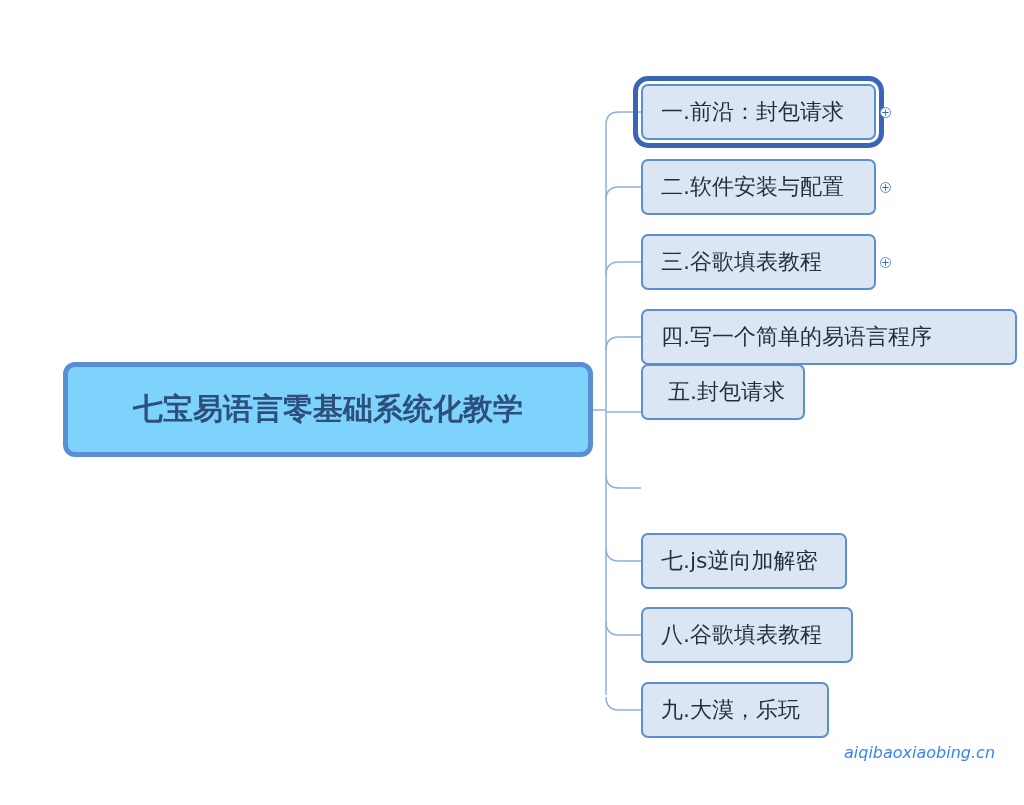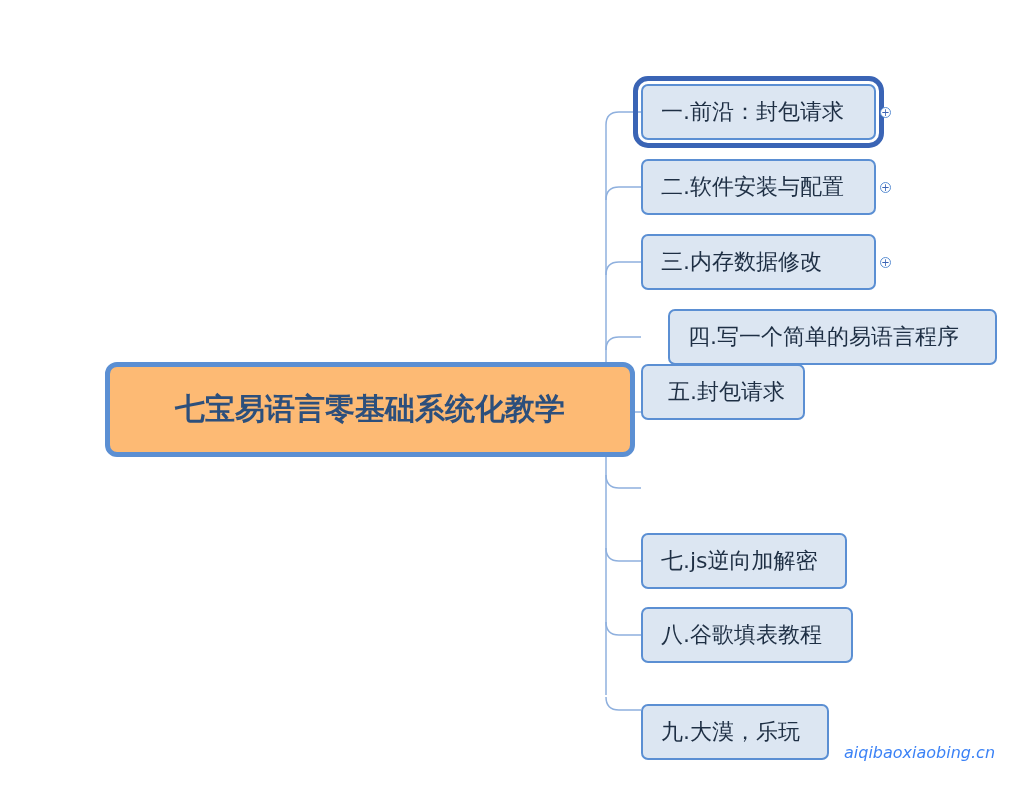--- a/index.html
+++ b/index.html
@@ -1,22 +1,22 @@
 <!DOCTYPE html>
 <html><head>
 <meta charset="utf-8">
 <style>
   html, body { margin:0; padding:0; }
   body { width:1024px; height:805px; background:#ffffff; position:relative; overflow:hidden;
          font-family:"DejaVu Sans", "Liberation Sans", sans-serif; }
   .canvas { position:absolute; left:0; top:0; width:1024px; height:805px; }
   svg.links { position:absolute; left:0; top:0; }
   .root { position:absolute; left:63px; top:362px; width:530px; height:95px;
-          background:#fdba74; border:5px solid #5b8fd3; border-radius:12px; box-sizing:border-box;
-          display:flex; align-items:center; justify-content:center;margin-left:42px; }
+          background:#7dd3fc; border:5px solid #5b8fd3; border-radius:12px; box-sizing:border-box;
+          display:flex; align-items:center; justify-content:center; }
   .root span { font-size:30px; font-weight:bold; color:#2c4f7c; letter-spacing:0px; }
   .node { position:absolute; left:641px; height:56px; background:#dce6f2; border:2.5px solid #5b8fd3;
           border-radius:7px; box-sizing:border-box; display:flex; align-items:center; padding:0 18px;
           cursor:pointer; }
   .node span { font-size:22px; color:#1e2f44; white-space:nowrap; }
   .node.selected { outline:5px solid #3a64b5; outline-offset:3px; }
   .expand { position:absolute; width:11px; height:11px; border:1px solid #5b8fd3; border-radius:50%;
             background:#fff; box-sizing:border-box; display:flex; align-items:center; justify-content:center;
             font-size:10px; line-height:9px; color:#3a64b5; cursor:pointer; }
   .watermark { position:absolute; left:844px; top:743px; font-size:16px; font-style:italic; color:#3b82f6; }
@@ -49,39 +49,39 @@
     <span>一.前沿：封包请求</span>
   </div>
   <div class="expand" style="left:880px;top:107px;">+</div>
 
   <div class="node" style="top:159px;width:235px;">
     <span>二.软件安装与配置</span>
   </div>
   <div class="expand" style="left:880px;top:182px;">+</div>
 
   <div class="node" style="top:234px;width:235px;">
-    <span>三.内存数据修改</span>
+    <span>三.谷歌填表教程</span>
   </div>
   <div class="expand" style="left:880px;top:257px;">+</div>
 
-  <div class="node" style="top:309px;width:329px;margin-left:27px;">
+  <div class="node" style="top:309px;width:376px;">
     <span>四.写一个简单的易语言程序</span>
   </div>
 
   <div class="node" style="top:364px;width:164px;justify-content:flex-end;">
     <span>五.封包请求</span>
   </div>
 
 
   <div class="node" style="top:533px;width:206px;">
     <span>七.js逆向加解密</span>
   </div>
 
   <div class="node" style="top:607px;width:212px;align-items:center;">
     <span>八.谷歌填表教程</span>
   </div>
 
-  <div class="node" style="top:704px;width:188px;">
+  <div class="node" style="top:682px;width:188px;">
     <span>九.大漠，乐玩</span>
   </div>
 
   <div class="watermark">aiqibaoxiaobing.cn</div>
 </div>
 
 </body></html>

